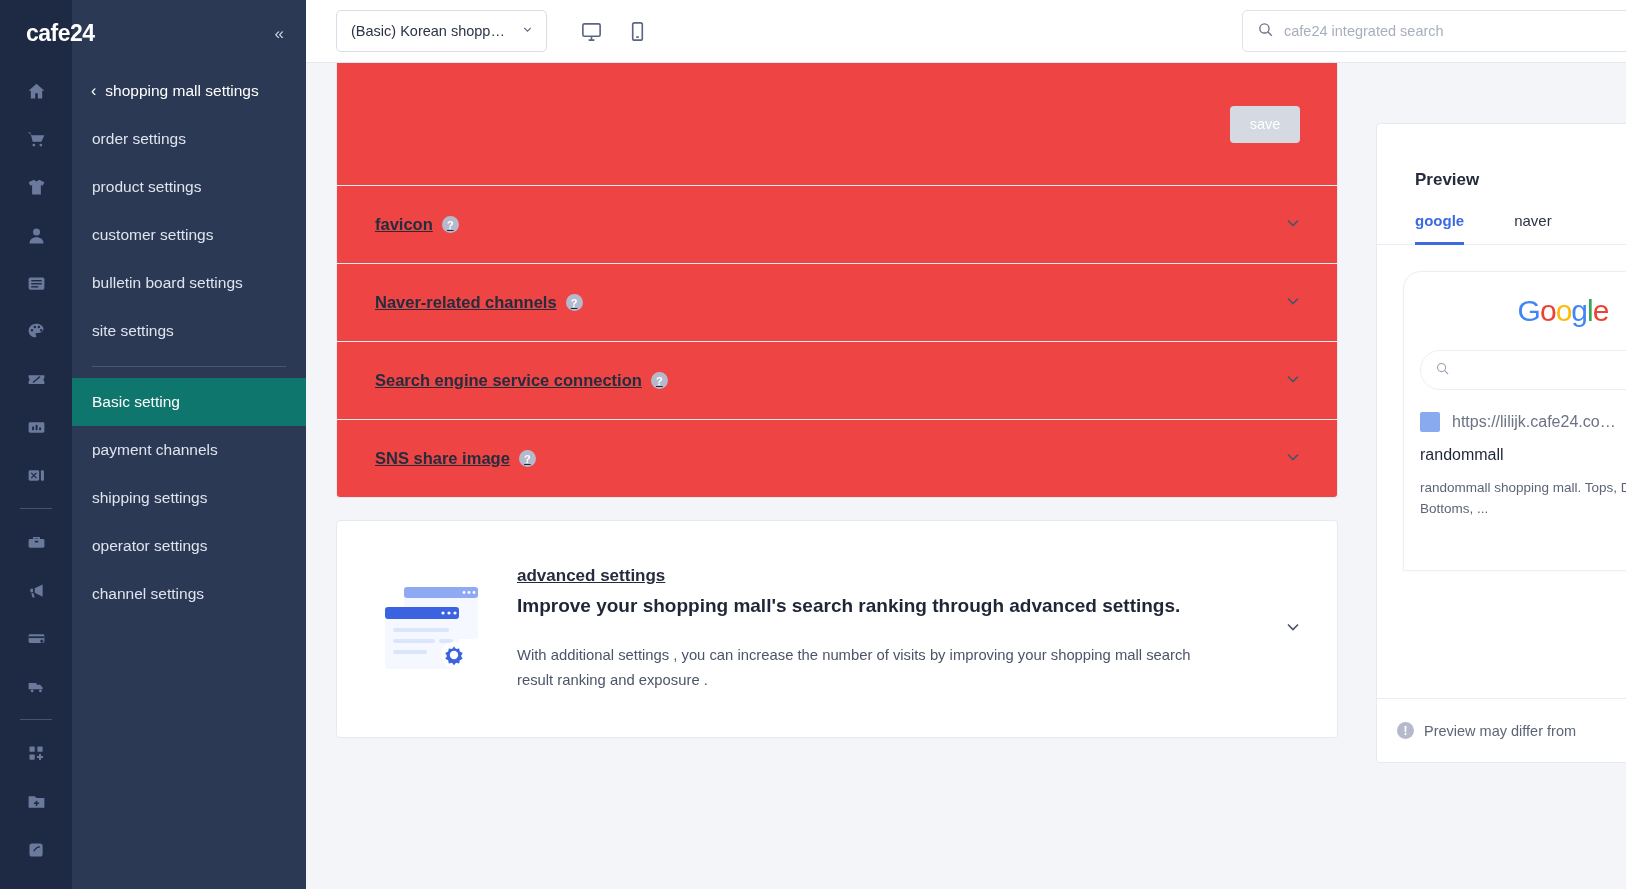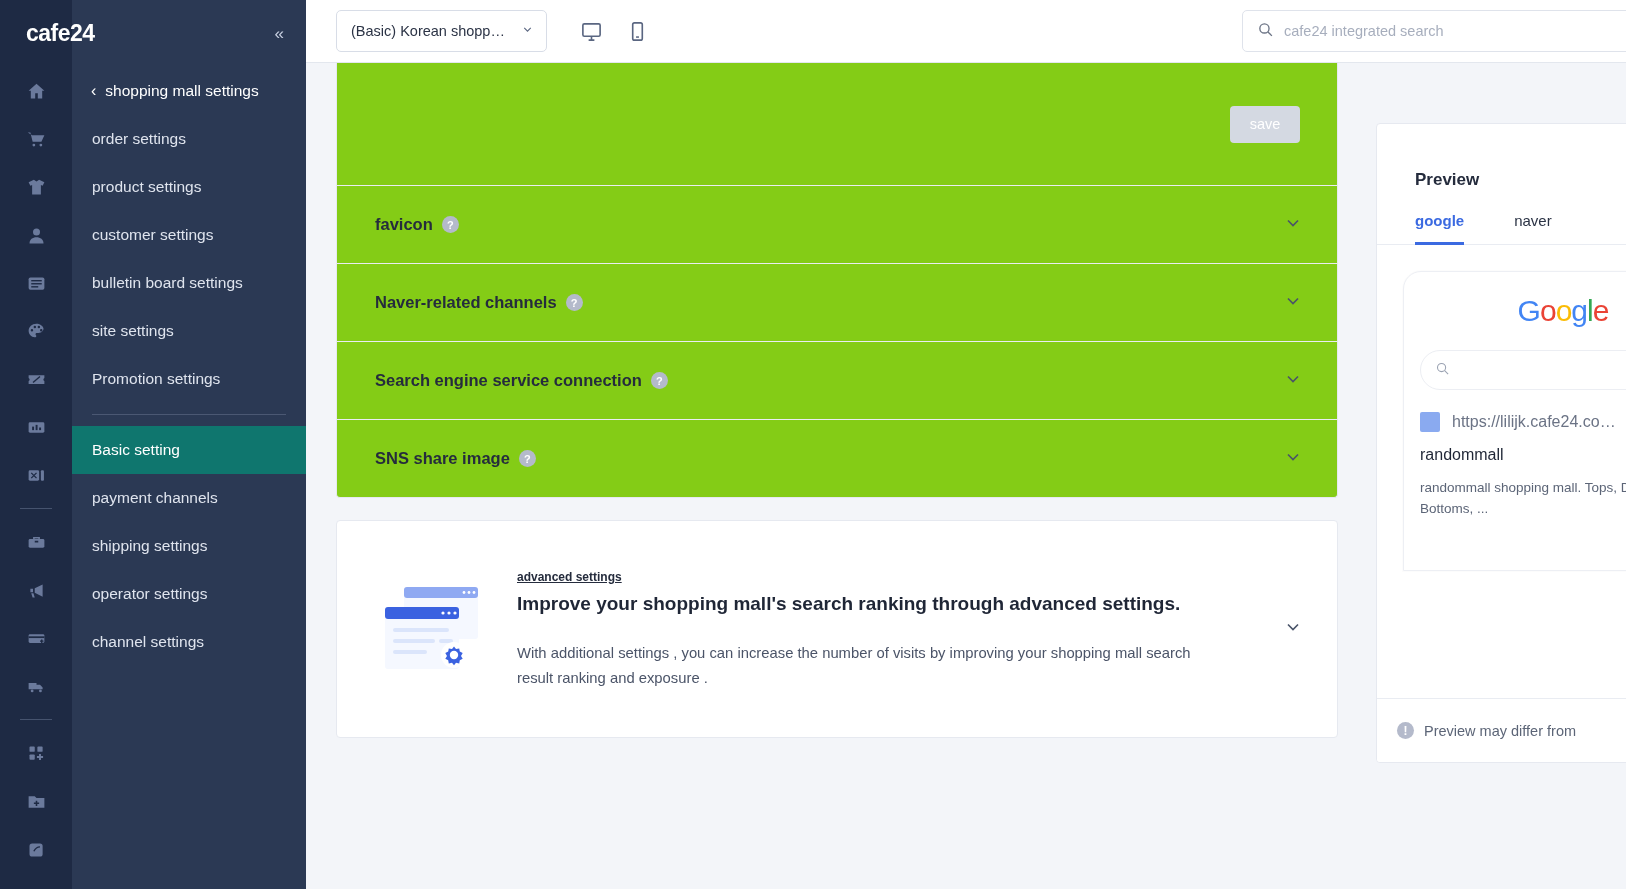--- a/index.html
+++ b/index.html
@@ -89,53 +89,53 @@
     border: none; outline: none; flex: 1; font-size: 14.5px; color: #2b3345;
     font-family: "Liberation Sans", sans-serif; background: transparent;
     margin-left: 10px;
   }
   .searchbox input::placeholder { color: #a7aebd; }
 
   
   .content-wrap { flex: 1; display: flex; overflow: hidden; background: #f3f5f9; }
   .content-main { width: 1050px; min-width: 1050px; padding: 0 0 0 30px; position: relative; }
   .card {
-    background: #84cc16; border: 1px solid #e6e9f0; border-radius: 4px;
+    background: #ef4444; border: 1px solid #e6e9f0; border-radius: 4px;
     width: 1002px;
   }
   .card.top { border-top: none; border-radius: 0 0 4px 4px; }
 
   .save-row { height: 122px; display: flex; align-items: center; justify-content: flex-end; padding-right: 37px; }
   .save-btn {
     width: 70px; height: 37px; border-radius: 4px; border: none;
     background: #d4d9e2; color: #ffffff; font-size: 14.5px;
     font-family: "Liberation Sans", sans-serif; cursor: default;
   }
 
   .acc-row {
     height: 78px; display: flex; align-items: center; justify-content: space-between;
     border-top: 1px solid #e9ecf2; padding: 0 34px 0 38px; cursor: pointer;
   }
-  .acc-title { display: flex; align-items: center; font-size: 16.5px; font-weight: 700; color: #252c3d; }
+  .acc-title { display: flex; align-items: center; font-size: 16.5px; font-weight: 700; color: #252c3d; text-decoration: underline; }
   .help-badge {
     width: 17px; height: 17px; border-radius: 50%; background: #b4bacb;
     color: #ffffff; font-size: 11px; font-weight: 700;
     display: inline-flex; align-items: center; justify-content: center;
     margin-left: 9px; cursor: pointer;
   }
   .chev svg { stroke: #4a5469; fill: none; }
 
   .adv-card {
     margin-top: 22px; background: #ffffff; border: 1px solid #e6e9f0; border-radius: 4px;
     width: 1002px; height: 218px; display: flex; align-items: center; padding: 0 34px 0 40px;
   }
   .adv-illus { width: 108px; min-width: 108px; height: 96px; position: relative; margin-right: 32px; }
   .adv-body { flex: 1; }
   .adv-link {
-    font-size: 12px; font-weight: 700; color: #252c3d; text-decoration: underline;
+    font-size: 17px; font-weight: 700; color: #252c3d; text-decoration: underline;
     cursor: pointer; display: inline-block; margin-bottom: 9px;
   }
   .adv-head { font-size: 19px; font-weight: 700; color: #1f2636; margin-bottom: 26px; }
   .adv-desc { font-size: 14.8px; color: #4b5468; line-height: 1.68; max-width: 690px; }
   .adv-chev { margin-left: 20px; }
   .adv-chev svg { stroke: #4a5469; fill: none; }
 
   
   .preview-col { flex: 1; padding-top: 60px; padding-left: 20px; }
   .preview-card {
@@ -315,23 +315,20 @@
         <span>product settings</span>
       </div>
     <div class="menu-item">
         <span>customer settings</span>
       </div>
     <div class="menu-item">
         <span>bulletin board settings</span>
       </div>
     <div class="menu-item">
         <span>site settings</span>
-      </div>
-    <div class="menu-item">
-        <span>Promotion settings</span>
       </div>
     <div class="menu-sep"></div>
     <div class="menu-item active">
         <span>Basic setting</span>
       </div>
     <div class="menu-item">
         <span>payment channels</span>
       </div>
     <div class="menu-item">
         <span>shipping settings</span>

